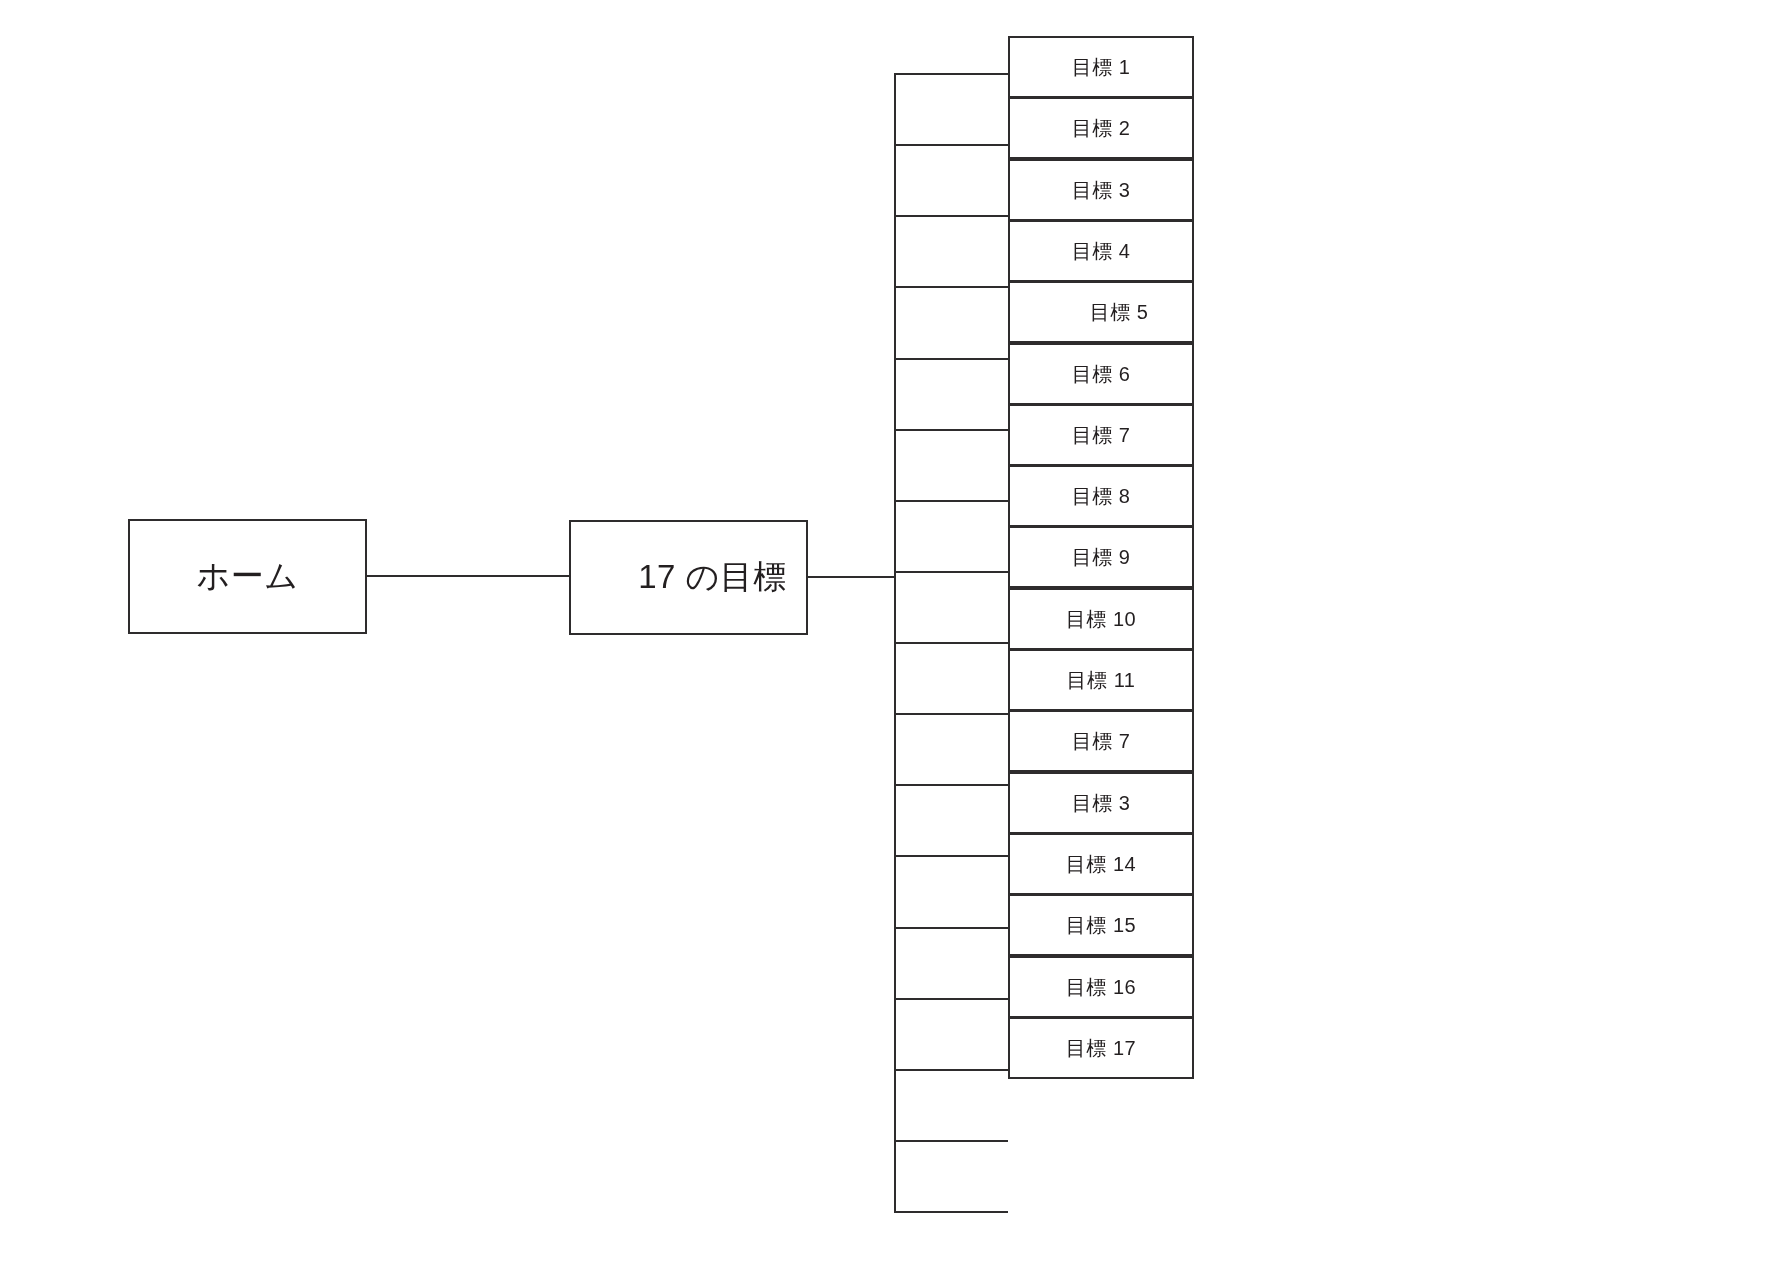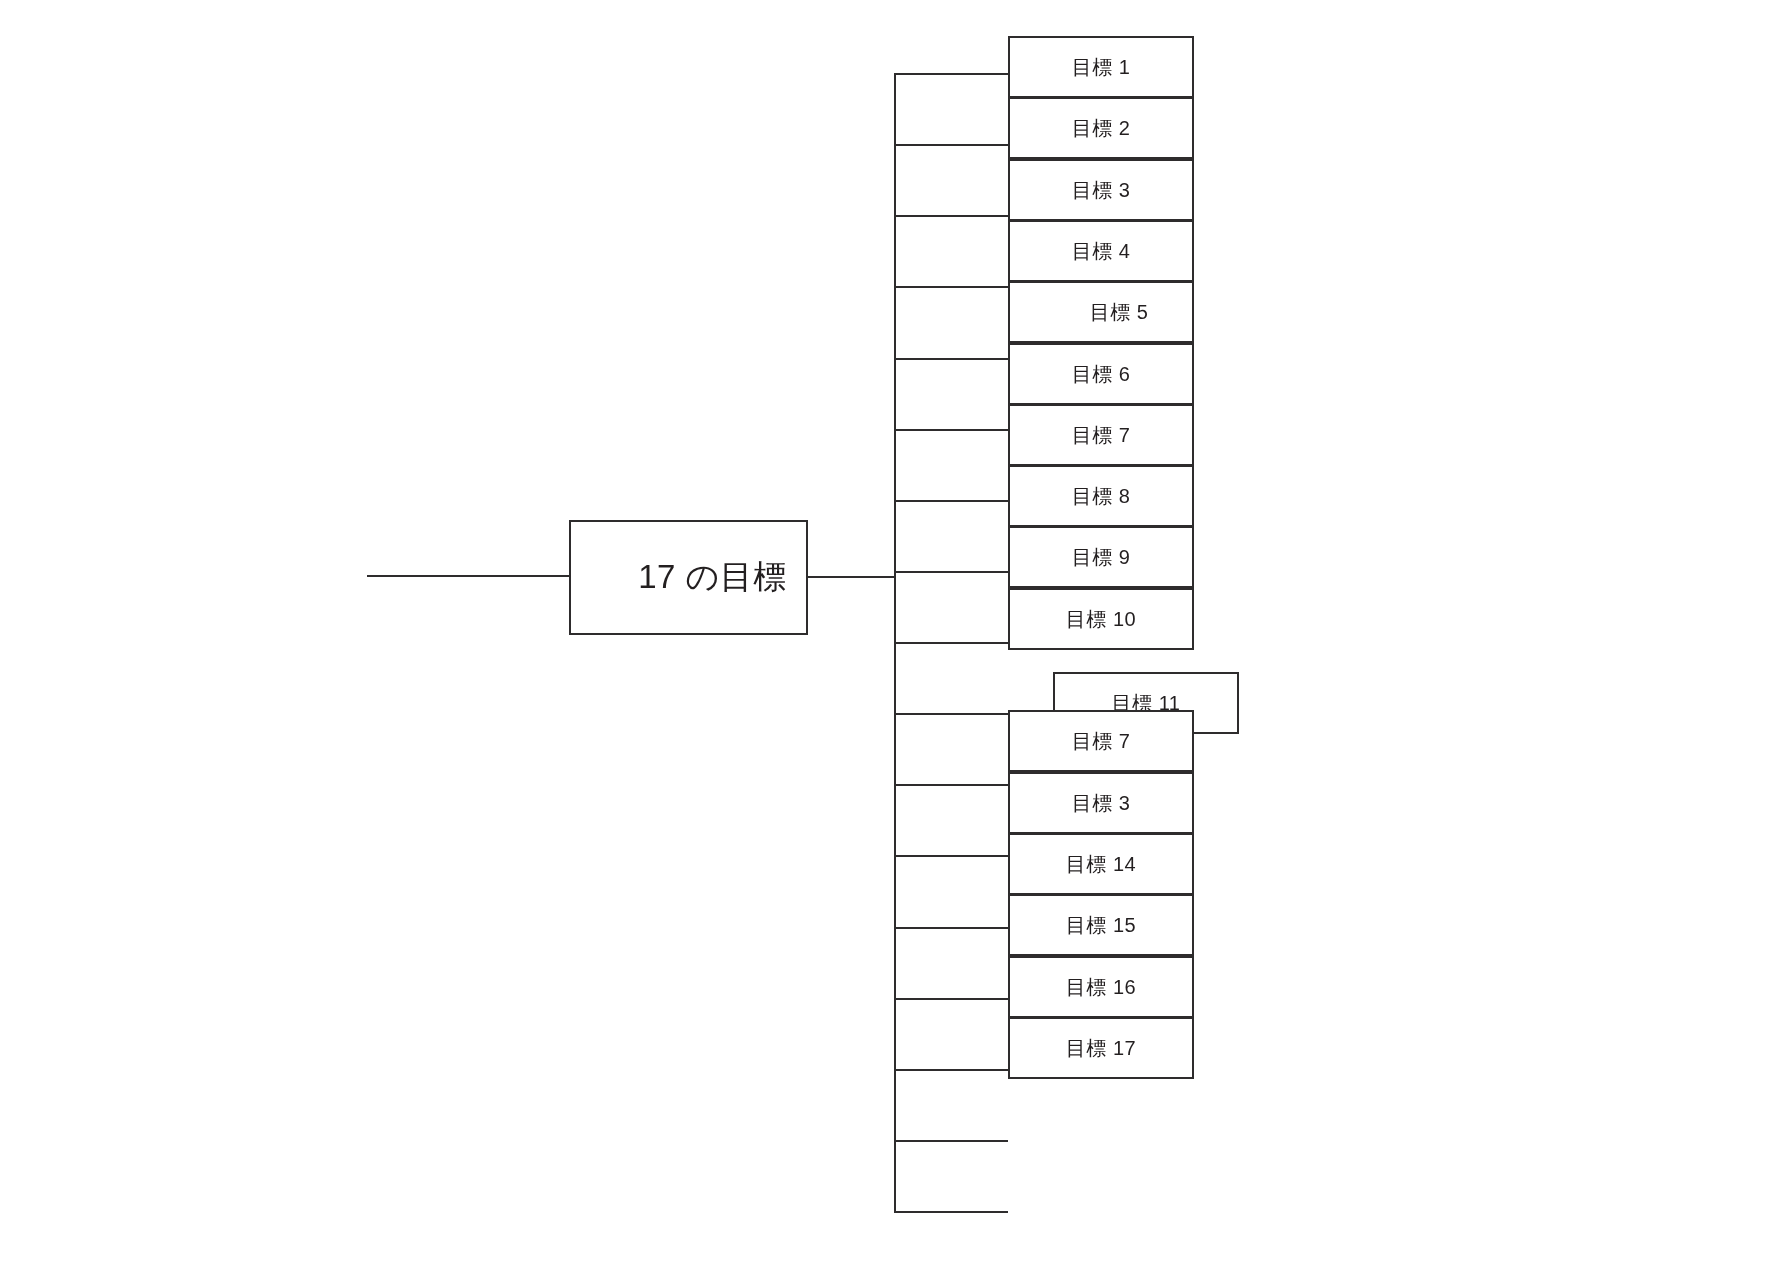--- a/index.html
+++ b/index.html
@@ -83,20 +83,23 @@
   .branch {
     left: 894px;
     width: 114px;
   }
 </style>
 </head>
 <body>
 
 <div id="canvas">
 
+  <div class="node level-root">
+    <span>ホーム</span>
+  </div>
 
   <div class="line h link-root-to-one"></div>
 
   <div class="node level-one">
     <span>17 の目標</span>
   </div>
 
   <div class="line h link-one-to-spine"></div>
 
   <div class="line v spine"></div>
@@ -136,21 +139,21 @@
       </div>
       <div class="line h branch" style="top: 642px;"></div>
       <div class="node leaf" style="top: 526.4px; z-index: 2;">
         <span>目標 9</span>
       </div>
       <div class="line h branch" style="top: 713.125px;"></div>
       <div class="node leaf" style="top: 587.7px; z-index: 2;">
         <span>目標 10</span>
       </div>
       <div class="line h branch" style="top: 784.25px;"></div>
-      <div class="node leaf" style="top: 672px; z-index: 2; margin-left: 45px;">
+      <div class="node leaf" style="top: 649px; z-index: 2;">
         <span>目標 11</span>
       </div>
       <div class="line h branch" style="top: 855.375px;"></div>
       <div class="node leaf" style="top: 710.3px; z-index: 2;">
         <span>目標 7</span>
       </div>
       <div class="line h branch" style="top: 926.5px;"></div>
       <div class="node leaf" style="top: 771.6px; z-index: 2;">
         <span>目標 3</span>
       </div>

